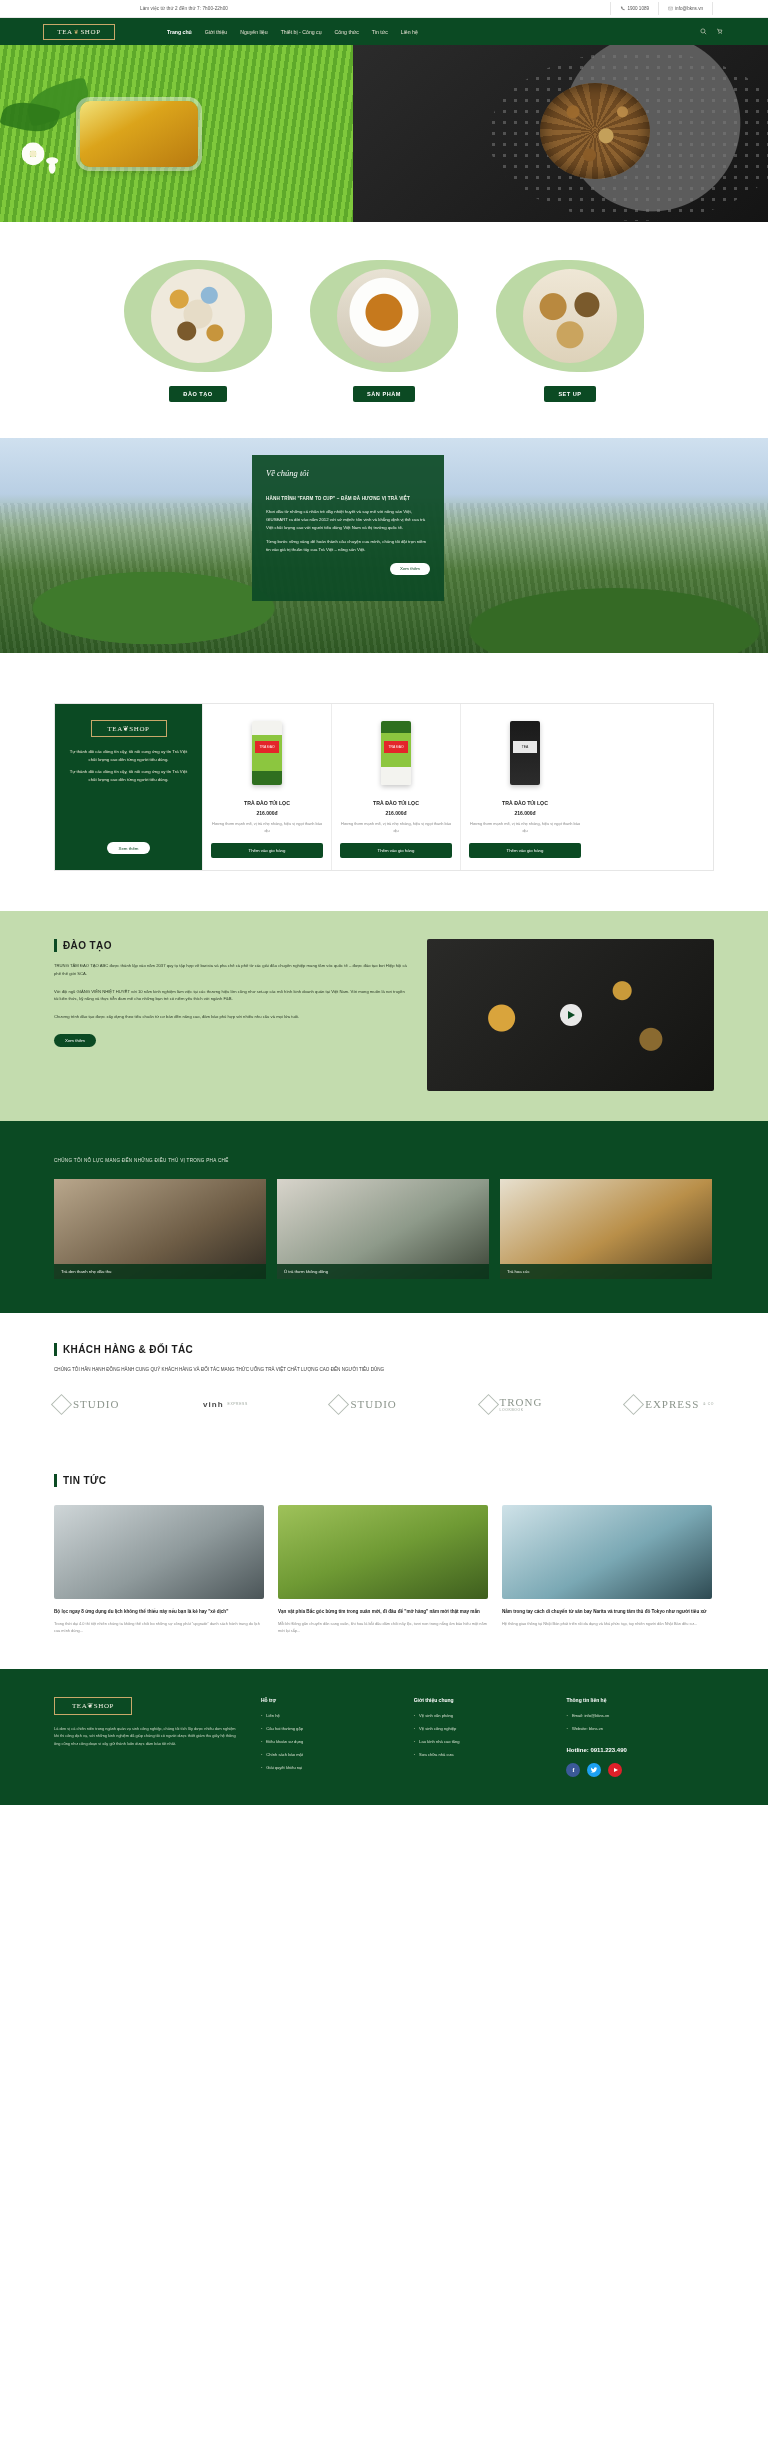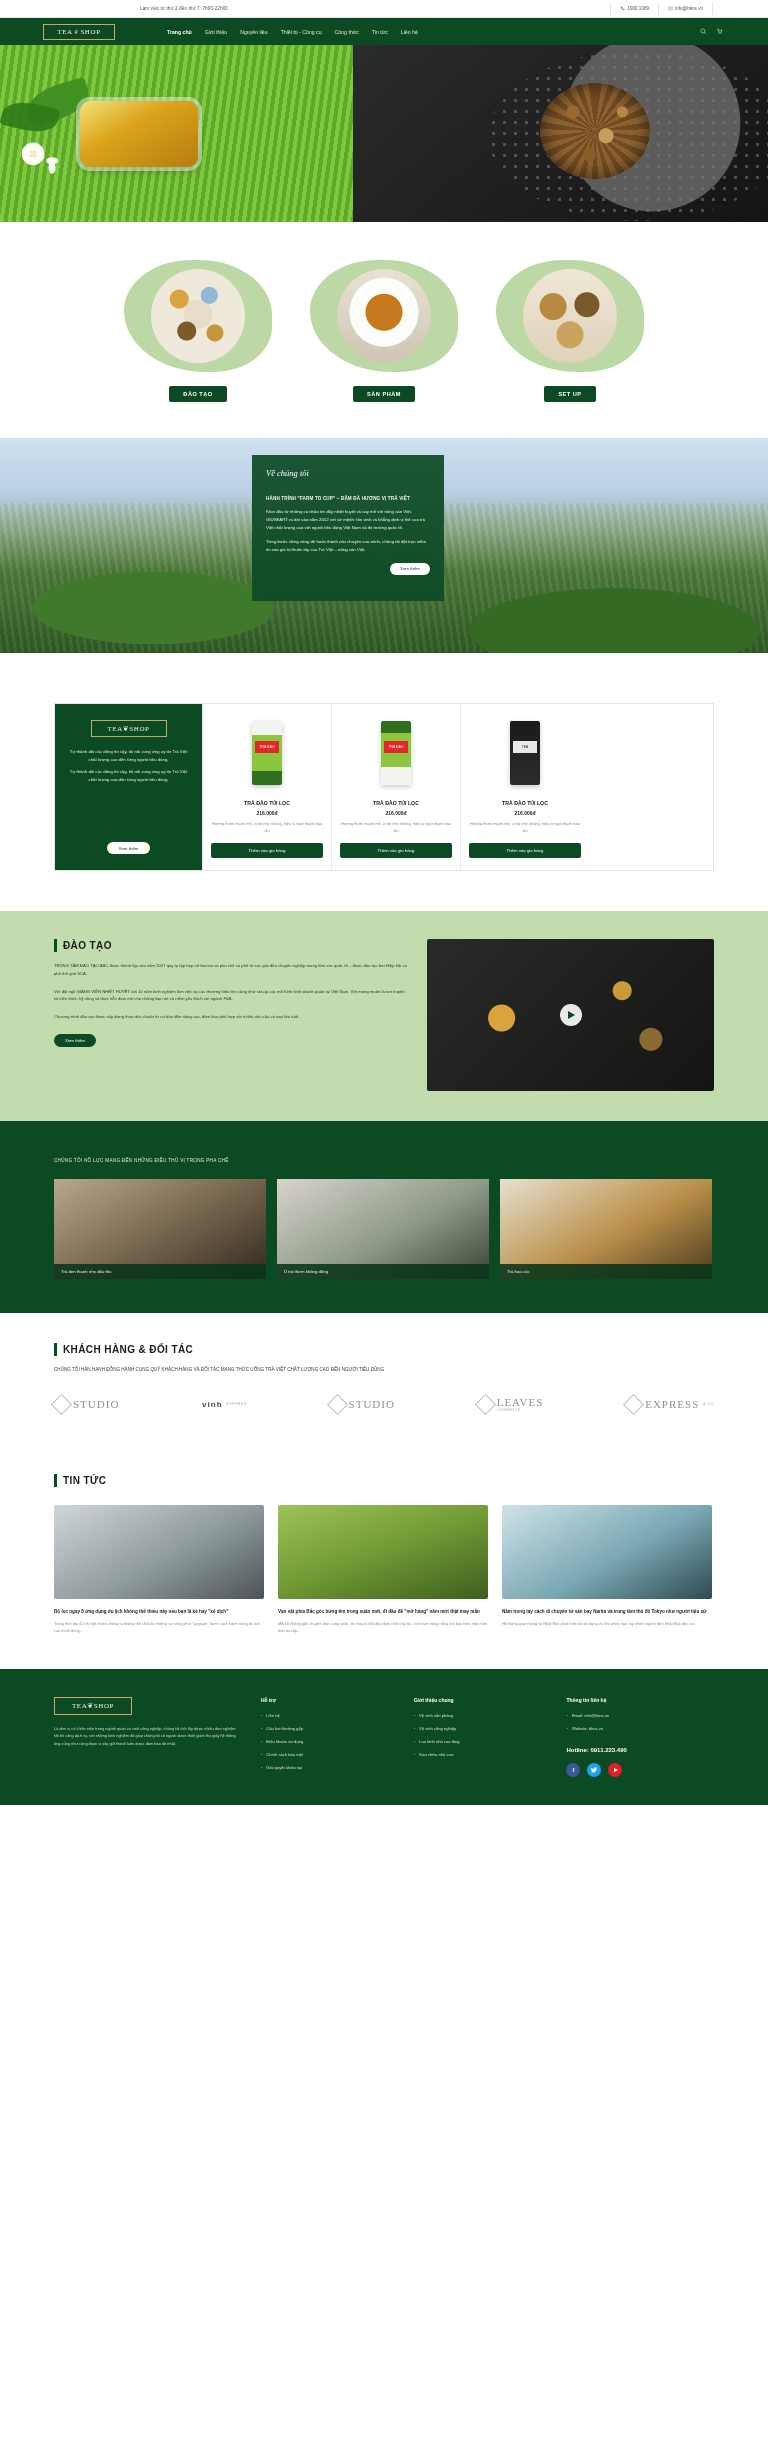--- a/index.html
+++ b/index.html
@@ -506,21 +506,21 @@
           <div class="nm b">vinh</div>
           <div class="small">EXPRESS</div>
         </div>
         <div class="plogo2">
           <div class="dmd"></div>
           <div class="nm">STUDIO</div>
         </div>
         <div class="plogo2">
           <div class="dmd"></div>
           <div>
-            <div class="nm">LEAVES</div>
+            <div class="nm">TRONG</div>
             <div class="small">LOOKBOOK</div>
           </div>
         </div>
         <div class="plogo2">
           <div class="dmd"></div>
           <div class="nm">EXPRESS</div>
           <div class="small">&amp; CO</div>
         </div>
       </div>
     </div>

